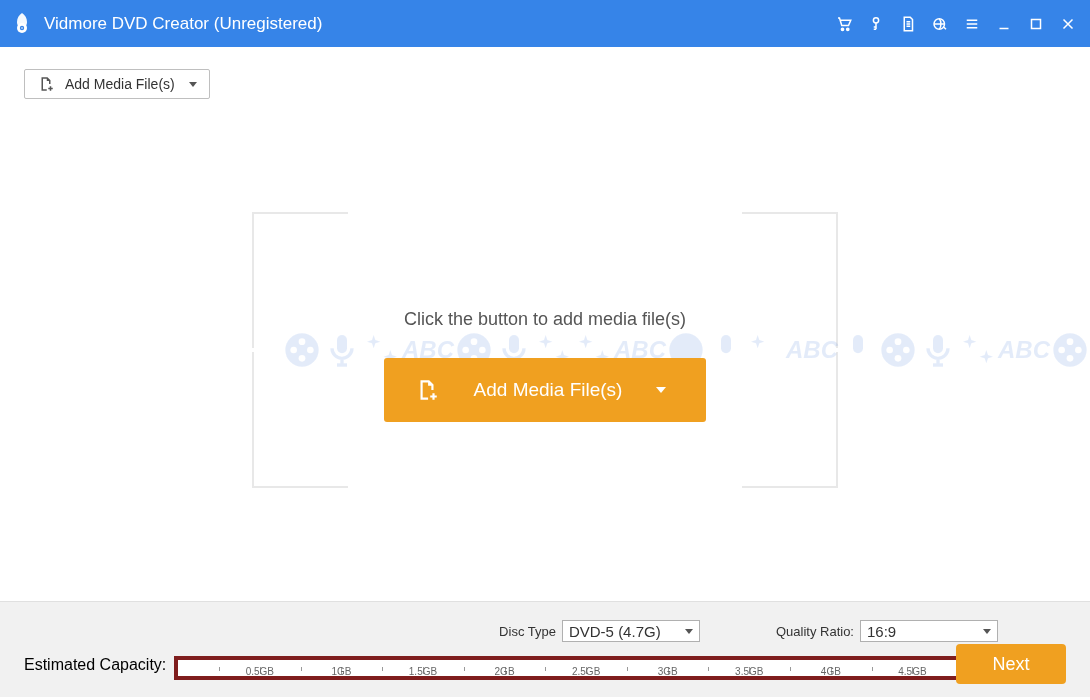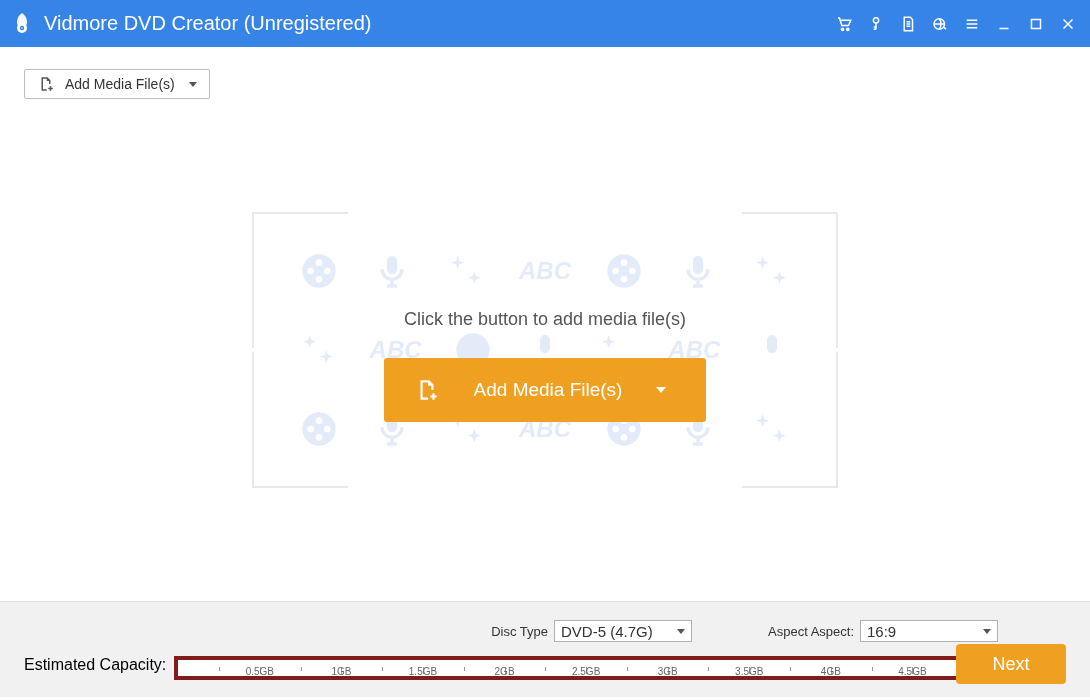--- a/index.html
+++ b/index.html
@@ -1,41 +1,41 @@
 <!DOCTYPE html>
 <html><head>
 <meta charset="utf-8">
 <style>
 * { box-sizing: border-box; margin: 0; padding: 0; }
 body { font-family: "Segoe UI", Arial, sans-serif; width: 1090px; height: 700px; overflow: hidden; background: #fff; }
 
 
 .titlebar { height: 47px; background: #3684e8; display: flex; align-items: center; padding: 0 10px; color: #fff; }
 .logo { width: 24px; height: 24px; margin-right: 10px; }
-.title-text { font-size: 20px; flex: 1; }
+.title-text { font-size: 17px; flex: 1; }
 .titlebar-icons { display: flex; gap: 8px; align-items: center; }
 .tb-icon { width: 24px; height: 24px; display: flex; align-items: center; justify-content: center; cursor: pointer; }
 .tb-icon svg { width: 18px; height: 18px; }
 
 
 .toolbar { padding: 22px 24px 0; }
 .add-media-btn { display: inline-flex; align-items: center; gap: 10px; border: 1px solid #bfbfbf; background: #fff; color: #333; height: 30px; padding: 0 12px; font-size: 14px; cursor: pointer; border-radius: 2px; }
 .add-media-btn svg { width: 18px; height: 18px; }
 .caret { width: 0; height: 0; border-left: 4px solid transparent; border-right: 4px solid transparent; border-top: 5px solid #555; margin-left: 4px; }
 
 
 .main { position: relative; height: 502px; display: flex; align-items: center; justify-content: center; }
 .drop-box { width: 586px; height: 276px; position: relative; display: flex; flex-direction: column; align-items: center; justify-content: center; }
 .corner { position: absolute; width: 96px; height: 136px; border: 2px solid #e8e8e8; }
 .corner.tl { top: 0; left: 0; border-right: none; border-bottom: none; }
 .corner.tr { top: 0; right: 0; border-left: none; border-bottom: none; }
 .corner.bl { bottom: 0; left: 0; border-right: none; border-top: none; }
 .corner.br { bottom: 0; right: 0; border-left: none; border-top: none; }
 
-.watermark { position: absolute; inset: 0; display: flex; flex-direction: column; justify-content: space-around; padding: 20px 30px; opacity: 0.16; pointer-events: none; }
+.watermark { position: absolute; inset: 0; display: flex; flex-direction: row; justify-content: space-around; padding: 20px 30px; opacity: 0.16; pointer-events: none; }
 .wm-row { display: flex; justify-content: space-around; align-items: center; }
 .wm-ico { width: 40px; height: 40px; color: #5a8be0; }
 .wm-abc { font-size: 24px; font-weight: bold; font-style: italic; color: #5a8be0; }
 
 .hint-text { font-size: 18px; color: #555; margin-bottom: 28px; position: relative; z-index: 2; margin-top: 30px; }
 
 .add-media-big { display: inline-flex; align-items: center; gap: 34px; background: #f0a020; color: #fff; border: none; height: 64px; padding: 0 40px 0 30px; font-size: 19px; cursor: pointer; border-radius: 3px; position: relative; z-index: 2; }
 .add-media-big svg { width: 26px; height: 26px; }
 .big-caret { width: 0; height: 0; border-left: 5px solid transparent; border-right: 5px solid transparent; border-top: 6px solid #fff; }
 
@@ -240,21 +240,21 @@
   <div class="bb-row">
     <div class="bb-group">
       <span class="bb-label" style="min-width:56px">Disc Type</span>
       <div class="bb-select sel-disc">
         <span>DVD-5 (4.7G)</span>
         <span class="sel-caret"></span>
       </div>
     </div>
     <div class="bb-spacer1"></div>
     <div class="bb-group">
-      <span>Aspect Aspect:</span>
+      <span>Quality Ratio:</span>
       <div class="bb-select sel-aspect">
         <span>16:9</span>
         <span class="sel-caret"></span>
       </div>
     </div>
     <div class="bb-spacer2"></div>
   </div>
 
   <div class="capacity-row">
     <span class="bb-label">Estimated Capacity:</span>

